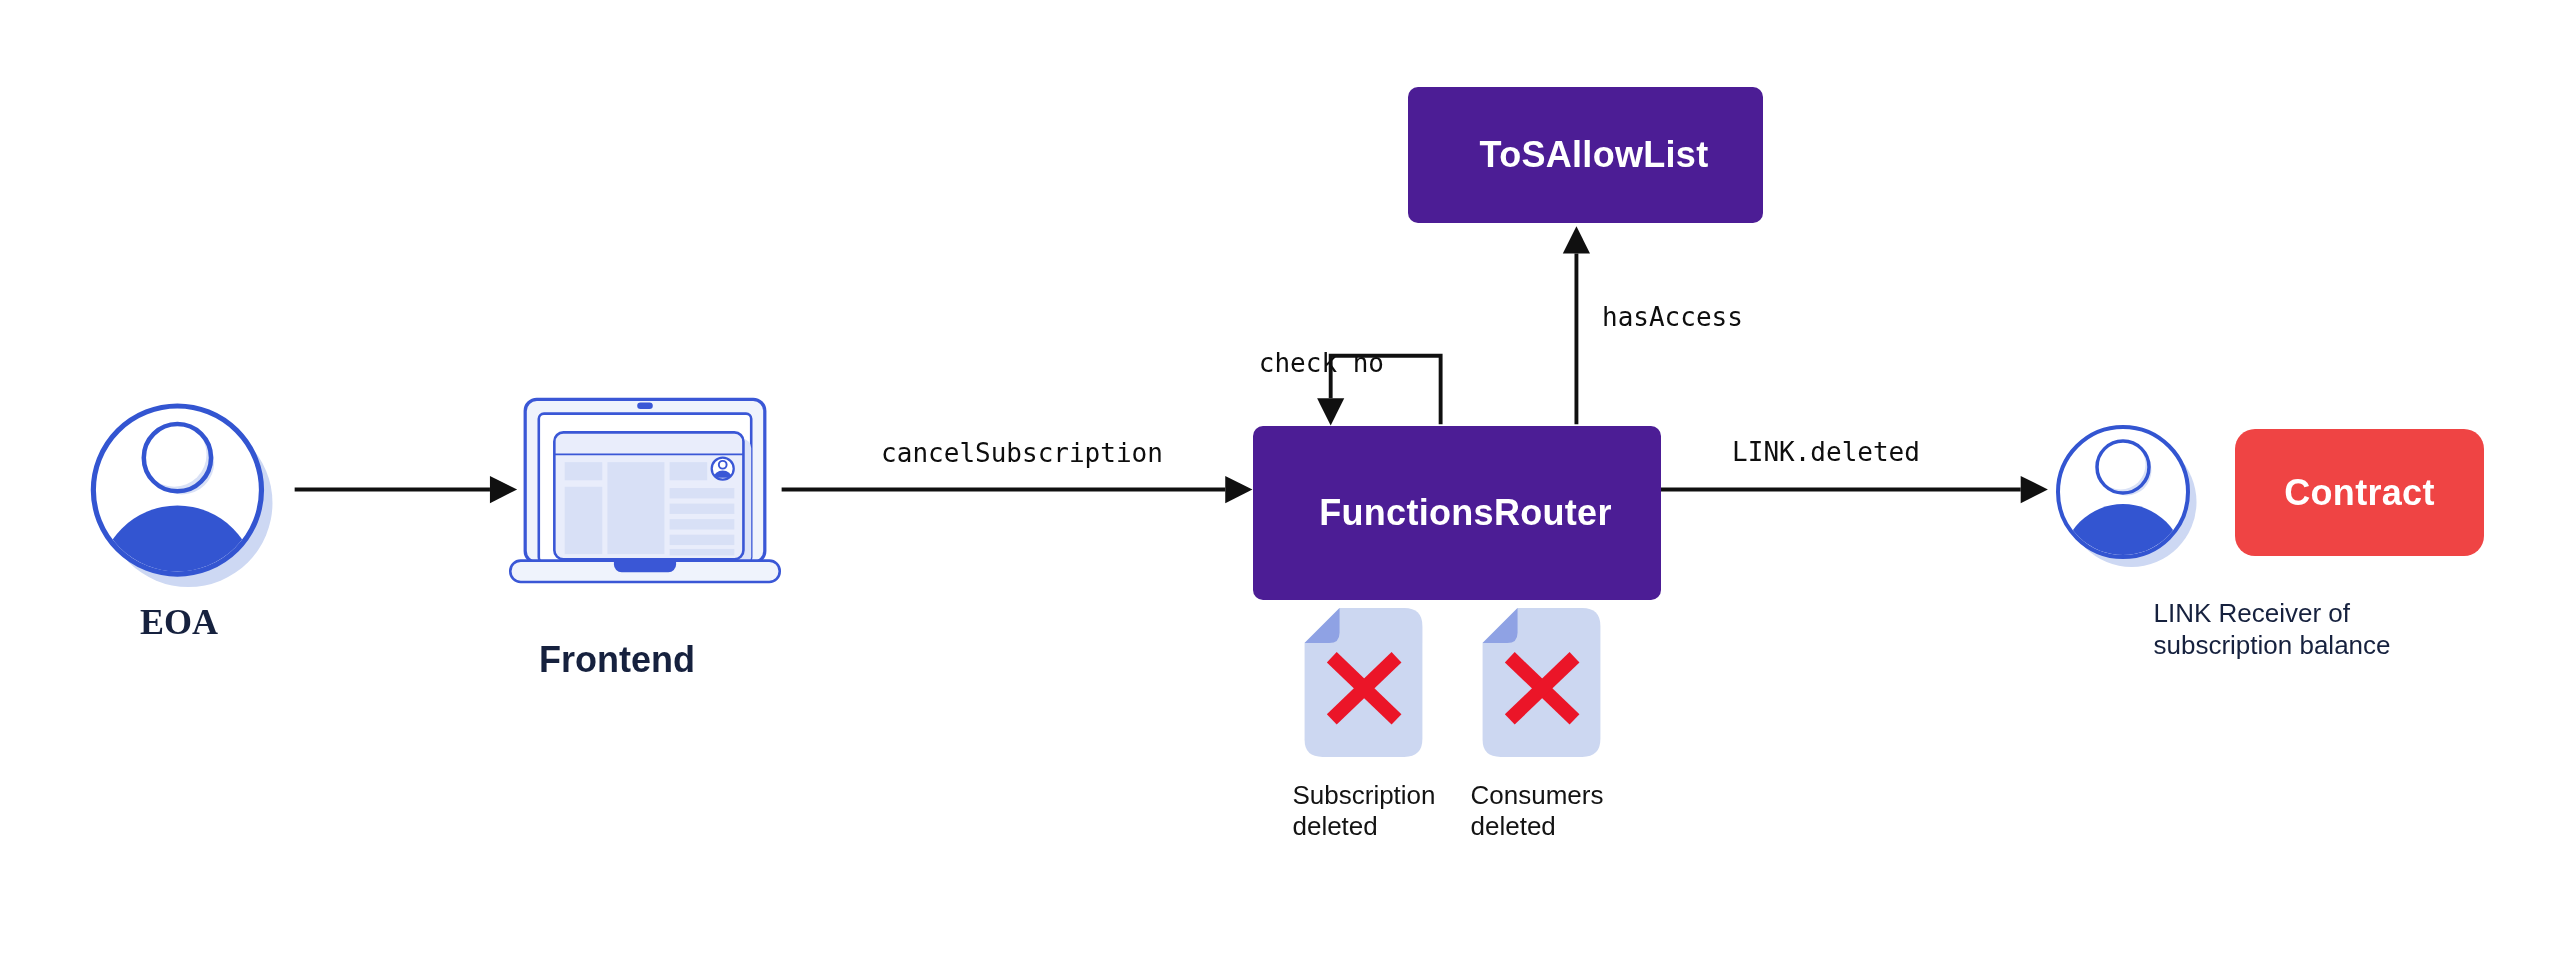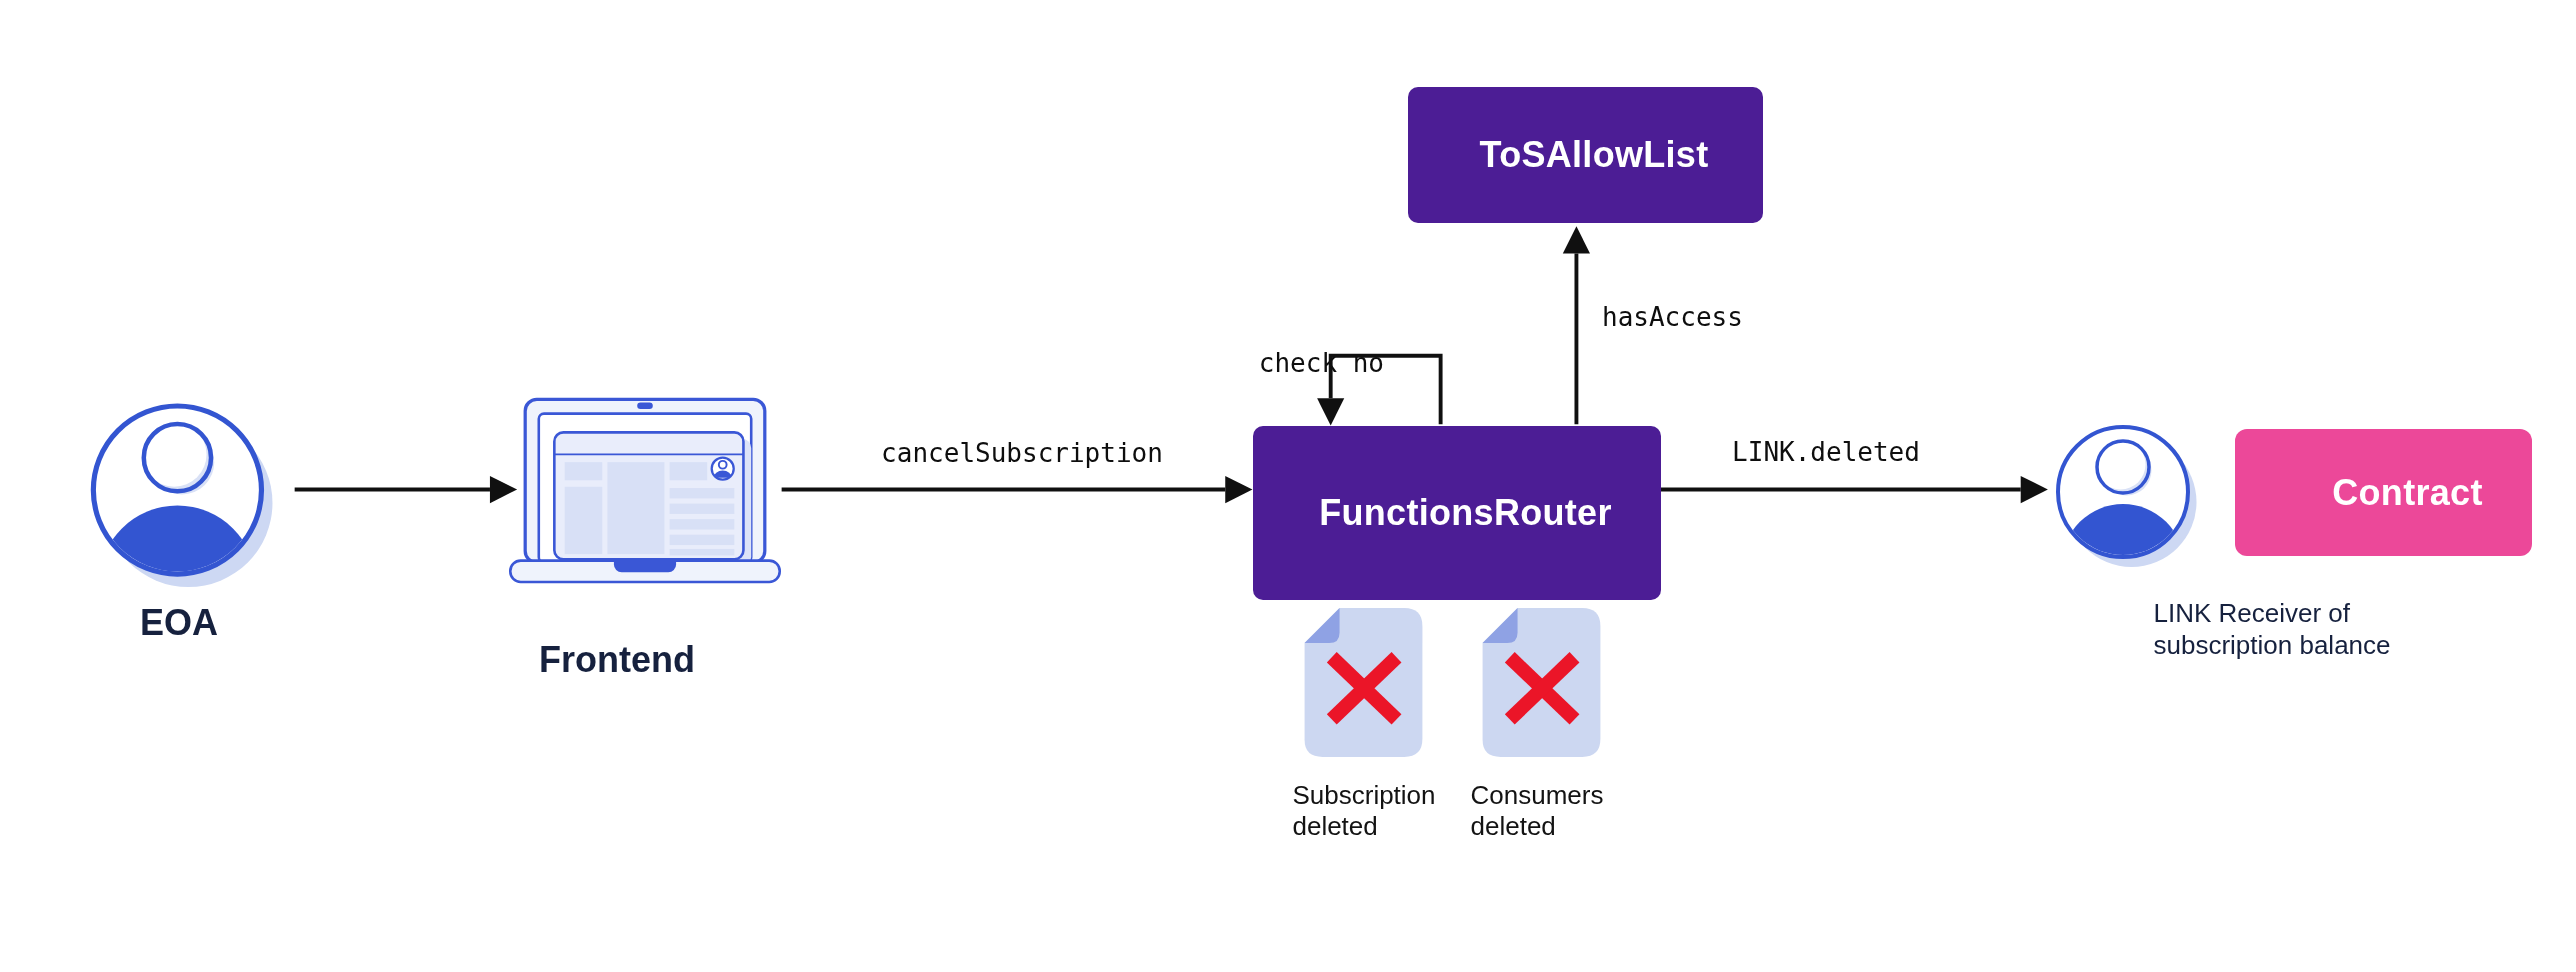--- a/index.html
+++ b/index.html
@@ -5,21 +5,21 @@
   html,body{margin:0;padding:0;background:#ffffff;}
   #canvas{position:relative;width:2576px;height:972px;background:#ffffff;overflow:hidden;
           font-family:"Liberation Sans",sans-serif;}
   .abs{position:absolute;}
   svg{display:block;}
 
   
   .box{position:absolute;display:flex;align-items:center;justify-content:center;
        color:#ffffff;font-weight:bold;font-size:36px;letter-spacing:0.3px;}
   .box.gray{background:#4c1d95;border-radius:10px;padding-left:17px;}
-  .box.navy{background:#ec4899;border-radius:12px;padding-left:48px;}
+  .box.navy{background:#ef4444;border-radius:20px;}
 
   
   .node-label{position:absolute;transform:translateX(-50%);color:#16213E;
               font-weight:bold;font-size:36px;line-height:41px;text-align:center;white-space:nowrap;}
 
   
   .mono-label{position:absolute;font-family:"DejaVu Sans Mono",monospace;font-size:26px;
               line-height:34px;color:#0E0E0E;text-align:left;white-space:pre;}
   .center-x{transform:translateX(-50%);}
 
@@ -69,21 +69,21 @@
           <circle cx="146" cy="150" r="126"></circle>
         </clipPath>
       </defs>
     <circle cx="163" cy="170" r="130" fill="#CDD8F3"></circle>
     <circle cx="146" cy="150" r="130" fill="#ffffff" stroke="#3355D1" stroke-width="8"></circle>
     <circle cx="146" cy="296" r="122" fill="#3355D1" clip-path="url(#eoaClip)"></circle>
     <circle cx="153" cy="107" r="50" fill="#D9E1F6"></circle>
     <circle cx="141" cy="95" r="50" fill="#ffffff"></circle>
     <circle cx="146" cy="100" r="52" fill="none" stroke="#3355D1" stroke-width="7"></circle>
   </svg>
-  <div class="node-label" style="left:179px;top:602px;">EOA</div>
+  <div class="node-label" style="left:179px;top:602px;font-family:Liberation Serif, serif;">EOA</div>
 
   <svg class="abs" style="left:509px;top:396px;" width="272" height="188" viewBox="0 0 420 290">
     <defs>
         <clipPath id="badgeClip">
           <circle cx="330" cy="112" r="16"></circle>
         </clipPath>
       </defs>
     <rect x="25" y="5" width="370" height="252" rx="18" fill="#EFF3FC" stroke="#3A57D6" stroke-width="5"></rect>
     <rect x="46" y="27" width="328" height="230" rx="8" fill="#ffffff" stroke="#3A57D6" stroke-width="4"></rect>
     <rect x="198" y="10" width="24" height="10" rx="5" fill="#3A57D6"></rect>

